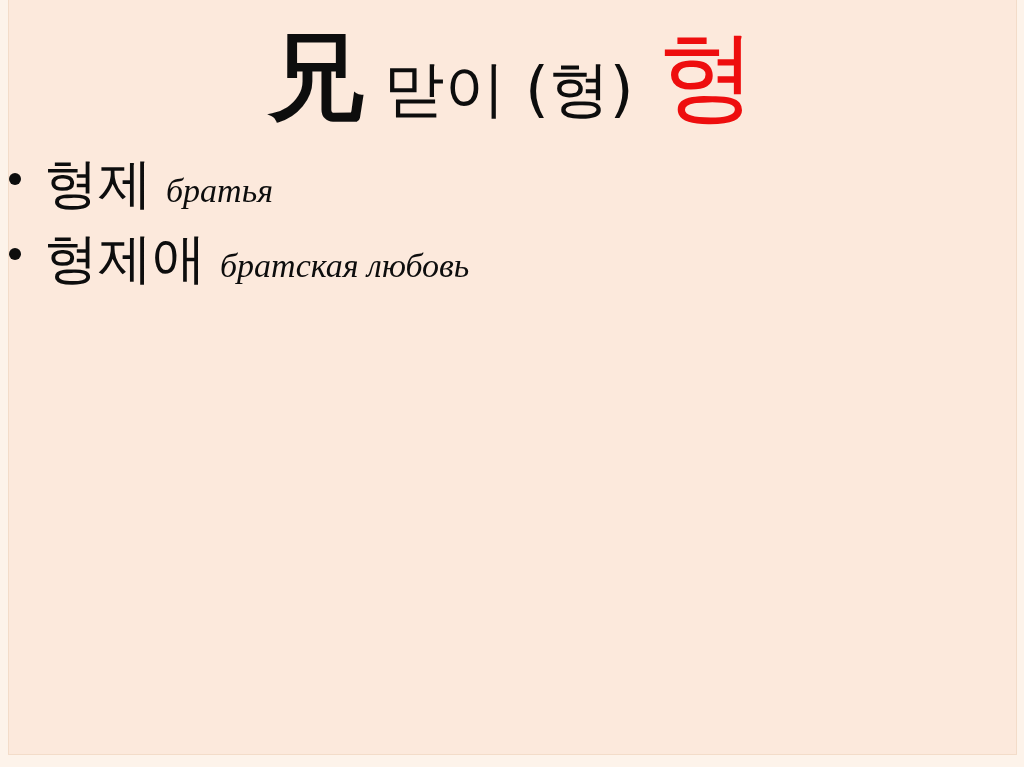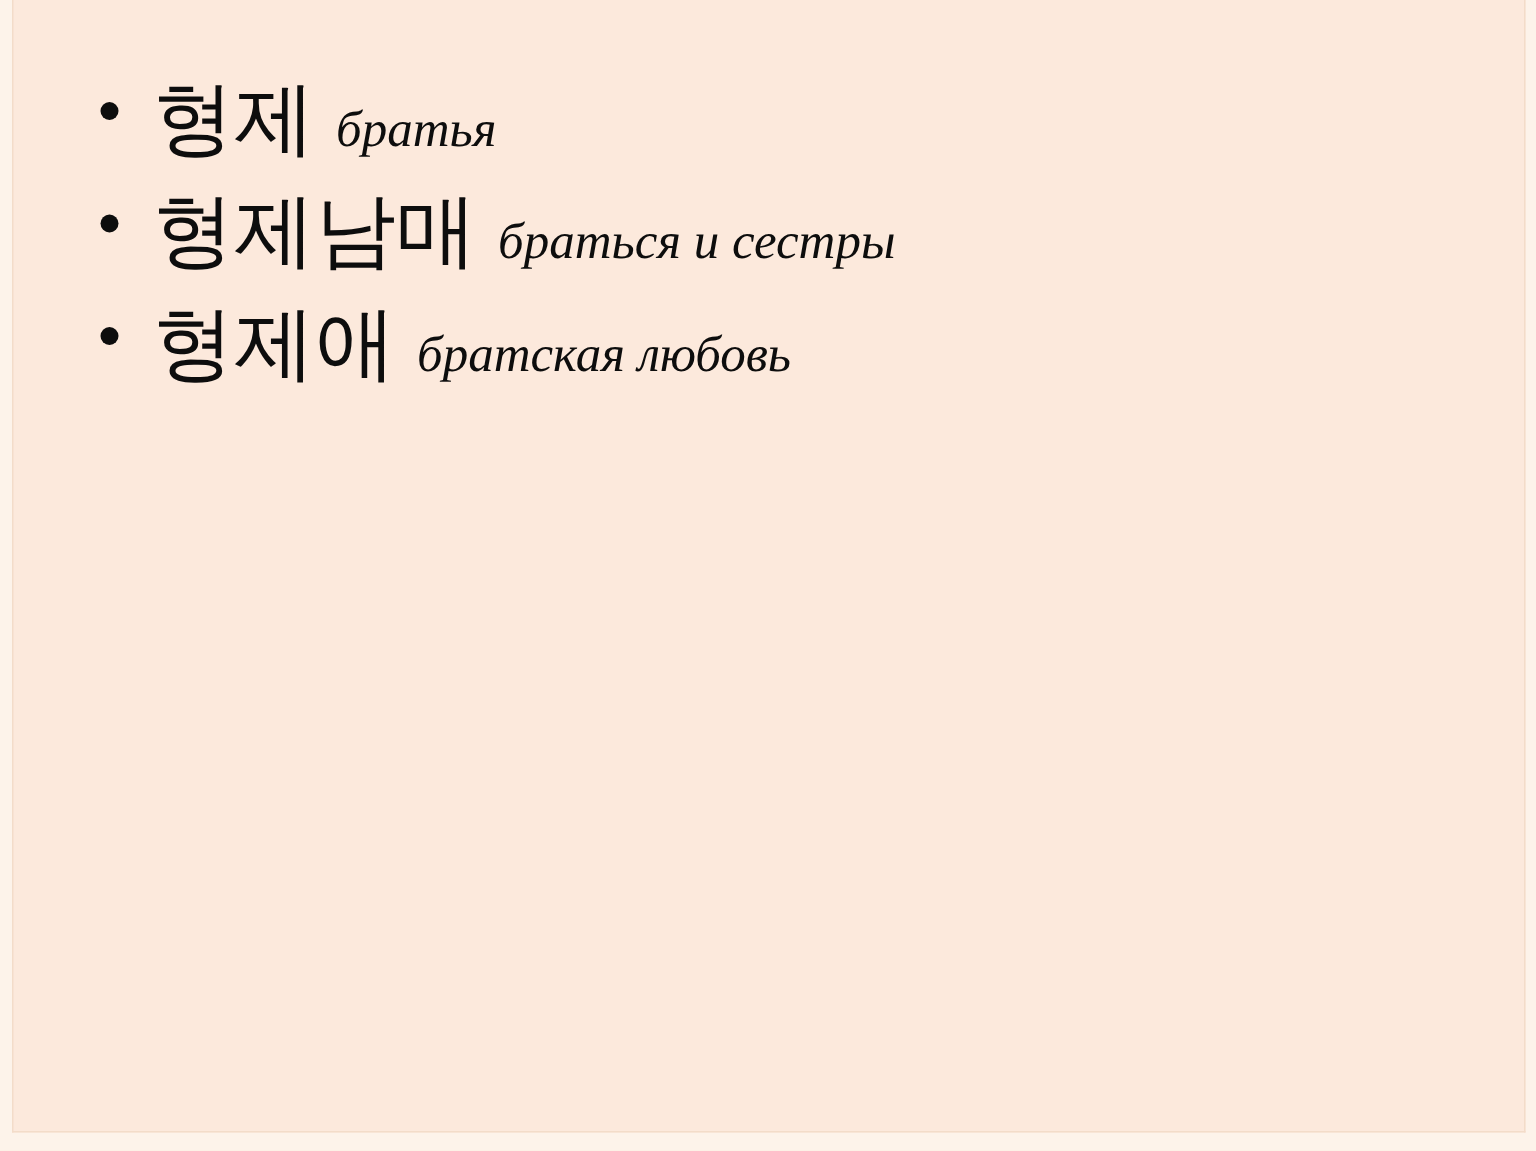--- a/index.html
+++ b/index.html
@@ -39,22 +39,21 @@
     margin-left: 20px;
     font-weight: normal;
   }
   .title .hangul-red {
     font-size: 99px;
     margin-left: 24px;
     color: var(--accent-red, #ee0e0e);
     font-weight: normal;
   }
   .content {
-    margin-top: 52px;
-    padding-left: 58px;
+    margin-top: 32px;
   }
   .line {
     line-height: 1;
     margin-bottom: 21px;
     white-space: nowrap;
   }
   .line .dot {
     display: inline-block;
     width: 12px;
     height: 12px;
@@ -75,32 +74,32 @@
     font-style: italic;
     font-family: "Liberation Serif", serif;
     margin-left: 14px;
   }
 </style>
 </head>
 <body>
 
 <div class="slide">
 
+  <div class="title">
+    <span class="hanja">兄</span><span class="reading">맏이 (형)</span><span class="hangul-red">형</span>
+  </div>
 
   <div class="content">
 
     <div class="line">
       <span class="dot"></span><span class="ko">형제</span><span class="ru">братья</span>
     </div>
 
 
 
-    <div class="line">
-      <span class="dot"></span><span class="ko">형제남매</span><span class="ru">браться и сестры</span>
-    </div>
 
 
     <div class="line">
       <span class="dot"></span><span class="ko">형제애</span><span class="ru">братская любовь</span>
     </div>
 
   </div>
 </div>
 
 </body></html>

